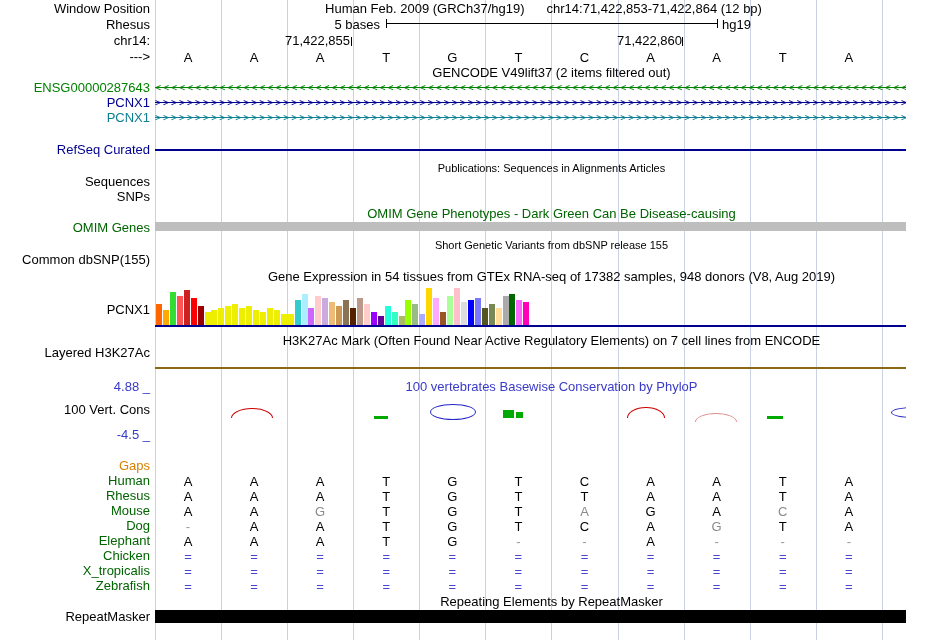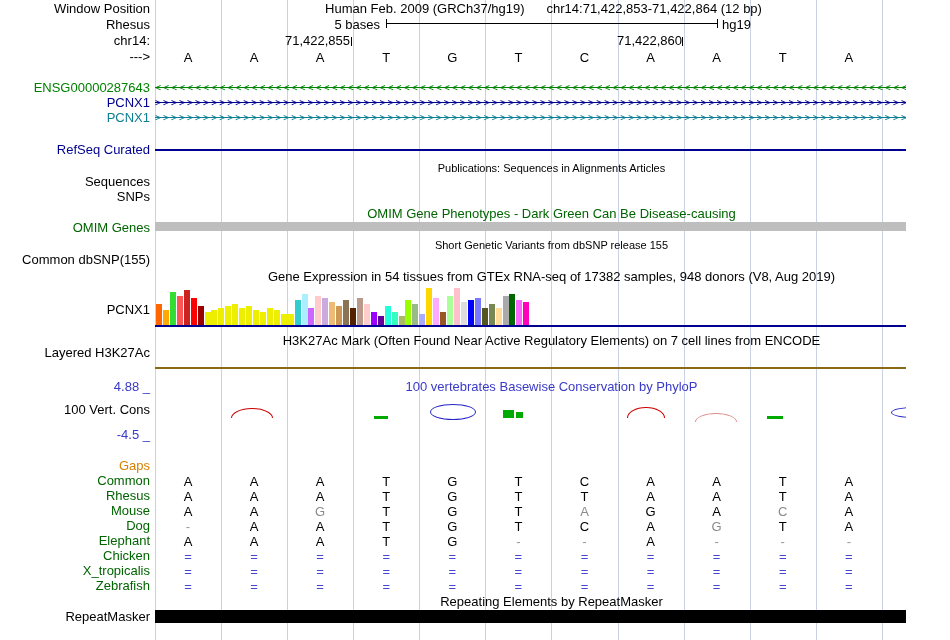--- a/index.html
+++ b/index.html
@@ -71,20 +71,21 @@
       <span class="cell" style="left: 264.332px;">G</span>
       <span class="cell" style="left: 330.415px;">T</span>
       <span class="cell" style="left: 396.498px;">C</span>
       <span class="cell" style="left: 462.581px;">A</span>
       <span class="cell" style="left: 528.664px;">A</span>
       <span class="cell" style="left: 594.747px;">T</span>
       <span class="cell" style="left: 660.83px;">A</span>
       <span class="cell" style="left: 726.913px;">G</span>
     </div>
 
+  <div class="ctitle" style="top:66px">GENCODE V49lift37 (2 items filtered out)</div>
   <div class="llabel" style="top: 81px; color: rgb(0, 130, 0);">ENSG00000287643</div>
   <div class="strip" style="top:82px">
       <b class="tline" style="background: rgb(0, 130, 0);"></b>
       <span class="arrowtxt" style="color: rgb(0, 130, 0);">&lt;&lt;&lt;&lt;&lt;&lt;&lt;&lt;&lt;&lt;&lt;&lt;&lt;&lt;&lt;&lt;&lt;&lt;&lt;&lt;&lt;&lt;&lt;&lt;&lt;&lt;&lt;&lt;&lt;&lt;&lt;&lt;&lt;&lt;&lt;&lt;&lt;&lt;&lt;&lt;&lt;&lt;&lt;&lt;&lt;&lt;&lt;&lt;&lt;&lt;&lt;&lt;&lt;&lt;&lt;&lt;&lt;&lt;&lt;&lt;&lt;&lt;&lt;&lt;&lt;&lt;&lt;&lt;&lt;&lt;&lt;&lt;&lt;&lt;&lt;&lt;&lt;&lt;&lt;&lt;&lt;&lt;&lt;&lt;&lt;&lt;&lt;&lt;&lt;&lt;&lt;&lt;&lt;&lt;&lt;&lt;&lt;&lt;&lt;&lt;&lt;&lt;&lt;&lt;&lt;&lt;&lt;&lt;&lt;&lt;</span>
     </div>
   <div class="llabel" style="top: 96px; color: rgb(0, 0, 144);">PCNX1</div>
   <div class="strip" style="top:97px">
       <b class="tline" style="background: rgb(0, 0, 144);"></b>
       <span class="arrowtxt" style="color: rgb(0, 0, 144);">&gt;&gt;&gt;&gt;&gt;&gt;&gt;&gt;&gt;&gt;&gt;&gt;&gt;&gt;&gt;&gt;&gt;&gt;&gt;&gt;&gt;&gt;&gt;&gt;&gt;&gt;&gt;&gt;&gt;&gt;&gt;&gt;&gt;&gt;&gt;&gt;&gt;&gt;&gt;&gt;&gt;&gt;&gt;&gt;&gt;&gt;&gt;&gt;&gt;&gt;&gt;&gt;&gt;&gt;&gt;&gt;&gt;&gt;&gt;&gt;&gt;&gt;&gt;&gt;&gt;&gt;&gt;&gt;&gt;&gt;&gt;&gt;&gt;&gt;&gt;&gt;&gt;&gt;&gt;&gt;&gt;&gt;&gt;&gt;&gt;&gt;&gt;&gt;&gt;&gt;&gt;&gt;&gt;&gt;&gt;&gt;&gt;&gt;&gt;&gt;&gt;&gt;&gt;&gt;&gt;&gt;&gt;&gt;&gt;&gt;</span>
     </div>
@@ -183,21 +184,21 @@
       <i class="glyph" style="left: 503px; top: 410px; width: 11px; height: 8px; background: rgb(0, 170, 0);"></i>
       <i class="glyph" style="left: 516px; top: 412px; width: 7px; height: 6px; background: rgb(0, 170, 0);"></i>
       <i class="glyph" style="left: 627px; top: 407px; width: 38px; height: 11px; border-top: 1.5px solid rgb(204, 0, 0); border-right: 1.5px solid rgb(204, 0, 0); border-bottom: none; border-left: 1.5px solid rgb(204, 0, 0); border-image: initial; border-radius: 50% 50% 0px 0px / 100% 100% 0px 0px;"></i>
       <i class="glyph" style="left: 695px; top: 413px; width: 42px; height: 9px; border-top: 1.5px solid rgb(220, 140, 140); border-right: 1.5px solid rgb(220, 140, 140); border-bottom: none; border-left: 1.5px solid rgb(220, 140, 140); border-image: initial; border-radius: 50% 50% 0px 0px / 100% 100% 0px 0px;"></i>
       <i class="glyph" style="left: 767px; top: 416px; width: 16px; height: 3px; background: rgb(0, 170, 0);"></i>
       <i class="glyph" style="left: 891px; top: 407px; width: 46px; height: 11px; border: 1.5px solid rgb(40, 40, 200); border-radius: 50%;"></i>
     </div>
 
   <div class="llabel orange" style="top:459px">Gaps</div>
   <div id="multiz-rows">
-      <div class="llabel dgreen" style="top: 0px;">Common</div>
+      <div class="llabel dgreen" style="top: 0px;">Human</div>
       <div class="cellrow" style="top: 0px;">
         <span class="cell" style="left: 0px;">A</span>
         <span class="cell" style="left: 66.083px;">A</span>
         <span class="cell" style="left: 132.166px;">A</span>
         <span class="cell" style="left: 198.249px;">T</span>
         <span class="cell" style="left: 264.332px;">G</span>
         <span class="cell" style="left: 330.415px;">T</span>
         <span class="cell" style="left: 396.498px;">C</span>
         <span class="cell" style="left: 462.581px;">A</span>
         <span class="cell" style="left: 528.664px;">A</span>

